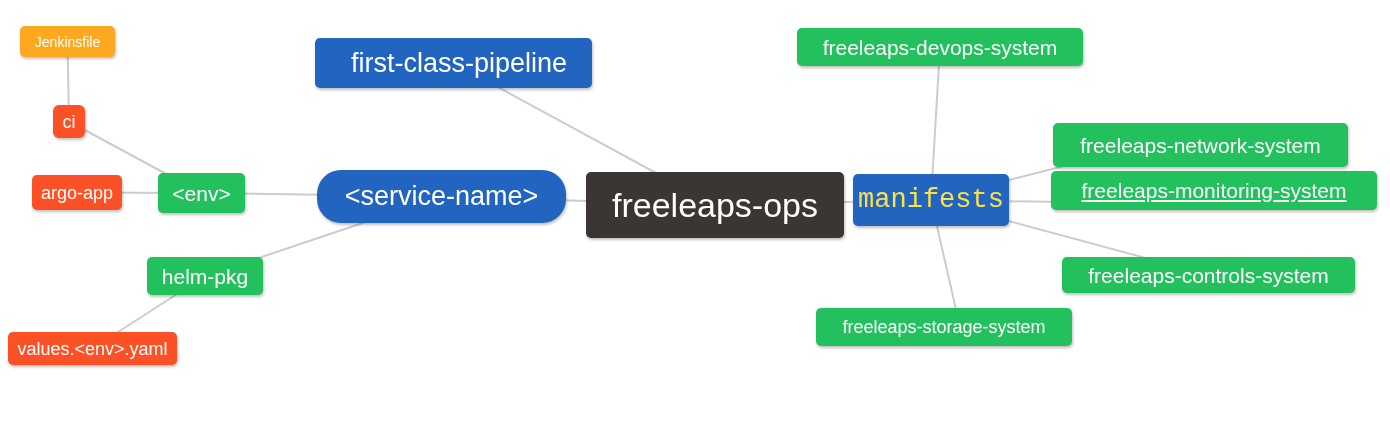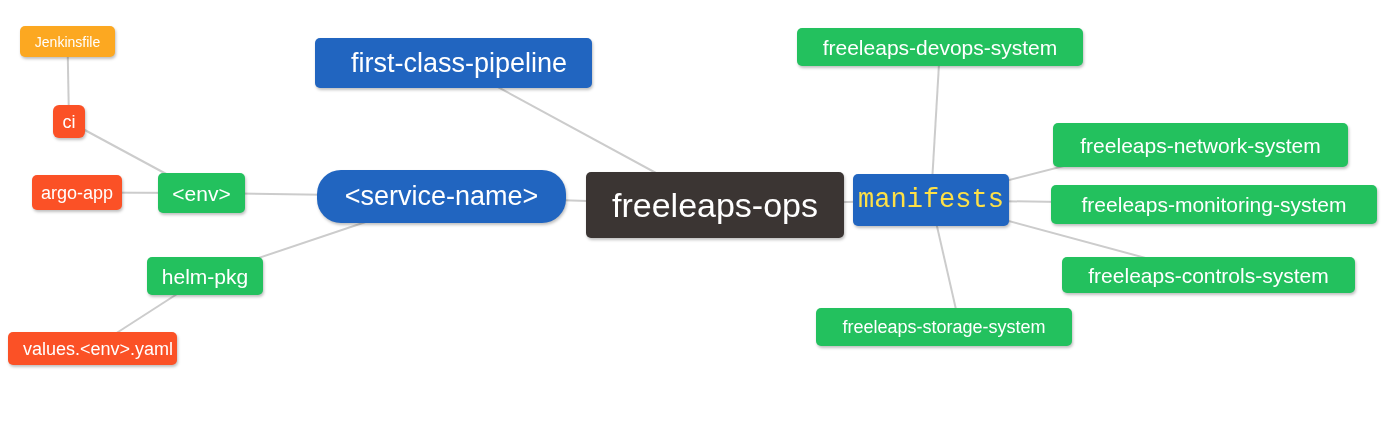--- a/index.html
+++ b/index.html
@@ -81,34 +81,34 @@
     </div>
     <div class="node" style="left: 147px; top: 257px; width: 116px; height: 38px; background: rgb(35, 193, 94); font-size: 21px; color: rgb(255, 255, 255);">
       <span>helm-pkg</span>
     </div>
     <div class="node" style="left: 797px; top: 28px; width: 286px; height: 38px; background: rgb(35, 193, 94); font-size: 21px; color: rgb(255, 255, 255);">
       <span>freeleaps-devops-system</span>
     </div>
     <div class="node" style="left: 1053px; top: 112px; width: 295px; height: 44px; background: rgb(35, 193, 94); font-size: 21px; color: rgb(255, 255, 255); margin-top: 11px;">
       <span>freeleaps-network-system</span>
     </div>
-    <div class="node" style="left: 1051px; top: 185px; width: 326px; height: 39px; background: rgb(35, 193, 94); font-size: 21px; color: rgb(255, 255, 255);">
+    <div class="node" style="left: 1051px; top: 171px; width: 326px; height: 39px; background: rgb(35, 193, 94); font-size: 21px; color: rgb(255, 255, 255); text-decoration: underline;">
       <span>freeleaps-monitoring-system</span>
     </div>
     <div class="node" style="left: 1062px; top: 257px; width: 293px; height: 36px; background: rgb(35, 193, 94); font-size: 21px; color: rgb(255, 255, 255);">
       <span>freeleaps-controls-system</span>
     </div>
     <div class="node" style="left: 816px; top: 308px; width: 256px; height: 38px; background: rgb(35, 193, 94); font-size: 18px; color: rgb(255, 255, 255);">
       <span>freeleaps-storage-system</span>
     </div>
     <div class="node" style="left: 53px; top: 105px; width: 32px; height: 33px; background: rgb(251, 81, 38); font-size: 18px; color: rgb(255, 255, 255); border-radius: 6px;">
       <span>ci</span>
     </div>
     <div class="node" style="left: 32px; top: 175px; width: 90px; height: 35px; background: rgb(251, 81, 38); font-size: 18px; color: rgb(255, 255, 255);">
       <span>argo-app</span>
     </div>
-    <div class="node" style="left: 8px; top: 332px; width: 169px; height: 33px; background: rgb(251, 81, 38); font-size: 18px; color: rgb(255, 255, 255); justify-content: flex-end;">
+    <div class="node" style="left: 8px; top: 332px; width: 169px; height: 33px; background: rgb(251, 81, 38); font-size: 18px; color: rgb(255, 255, 255);">
       <span>values.&lt;env&gt;.yaml</span>
     </div>
     <div class="node" style="left: 20px; top: 26px; width: 95px; height: 31px; background: rgb(252, 168, 33); font-size: 14px; color: rgb(255, 255, 255);">
       <span>Jenkinsfile</span>
     </div>
   </div>
 
 </body></html>

